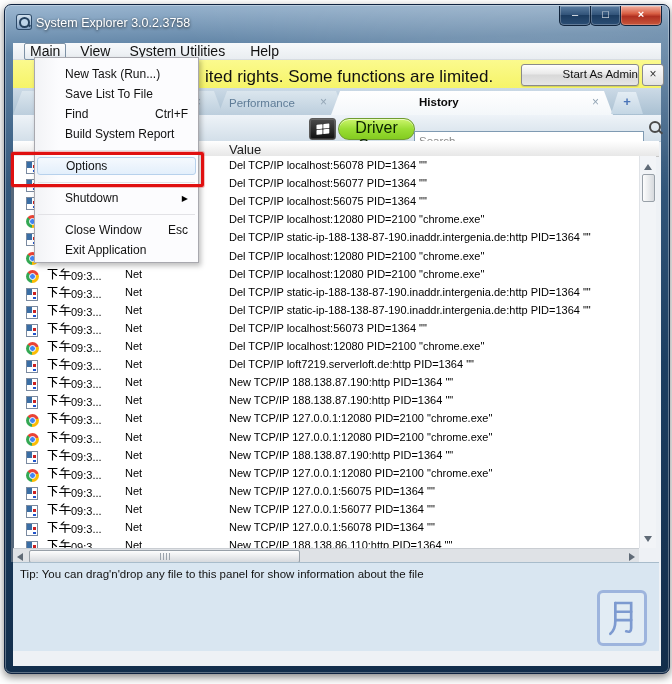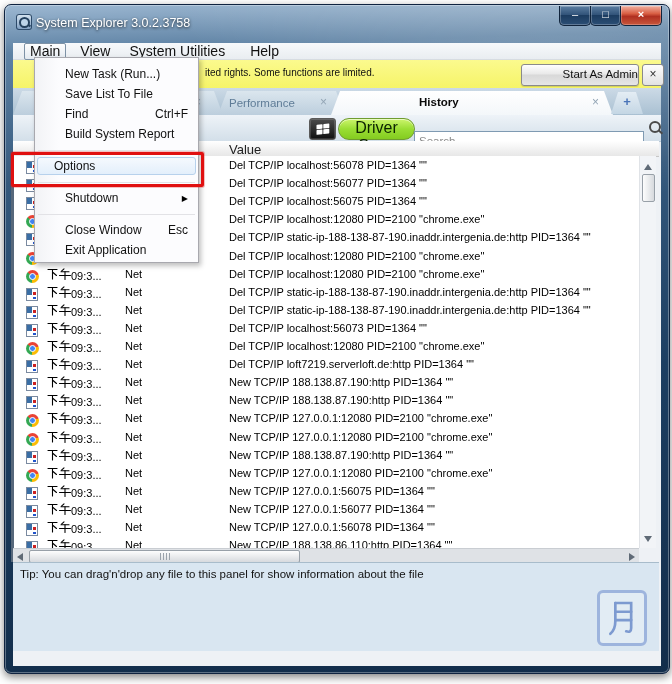--- a/index.html
+++ b/index.html
@@ -32,21 +32,21 @@
   
   .menubar{left:8px;top:38px;width:648px;height:17px;display:flex;align-items:center;gap:9px;
     padding-left:11px;box-sizing:border-box;background:linear-gradient(#f7f9fb,#e9edf1);
     border-bottom:1px solid #d7dce1;font-size:14px;color:#111;}
   .mb-item{padding:0 5px;line-height:15px;white-space:nowrap;}
   .mb-active{border:1px solid #7e92a6;border-radius:2px;background:linear-gradient(#fefefe,#e4eaf0);}
   .mb-help{margin-left:6px;}
   
   .infobar{left:8px;top:55px;width:648px;height:28px;background:linear-gradient(#fbfa8e,#f6f468);
     border-bottom:1px solid #d6cf4a;}
-  .info-text{left:192px;top:7px;font-size:10px;color:#111;white-space:nowrap;}
+  .info-text{left:192px;top:7px;font-size:17px;color:#111;white-space:nowrap;}
   .admin-btn{left:508px;top:4px;width:116px;height:20px;font-size:11.5px;color:#111;
     border:1px solid #8a8a8a;border-radius:3px;text-align:right;line-height:18px;
     background:linear-gradient(#fefefe,#e9e9e9 45%,#d8d8d8 50%,#e6e6e6);box-shadow:0 1px 1px rgba(0,0,0,.15);}
   .info-x{left:629px;top:4px;width:20px;height:20px;border:1px solid #8a8a8a;border-radius:3px;
     background:linear-gradient(#fdfdfd,#e2e2e2);text-align:center;line-height:18px;font-size:12px;color:#333;}
   
   .tabbar{left:8px;top:83px;width:648px;height:27px;
     background:linear-gradient(#ccdae6,#a9c0d2);border-bottom:1px solid #8ba2b6;}
   .tab{top:3px;height:24px;clip-path:polygon(9px 0,calc(100% - 9px) 0,100% 100%,0 100%);
     background:linear-gradient(#dbe6ee,#bccedd);filter:drop-shadow(0 0 1px #8aa0b4);}
@@ -131,21 +131,21 @@
     box-shadow:2px 3px 5px rgba(0,0,0,.25);z-index:50;box-sizing:border-box;padding-top:6px;margin-left:8px;}
   .menu-popup::before{content:'';position:absolute;left:0;top:0;bottom:0;width:24px;
     background:linear-gradient(90deg,#f2f3f6,#fcfcfe);}
   .menu-item{position:relative;height:20px;display:flex;align-items:center;
     padding:0 10px 0 30px;font-size:12px;color:#111;white-space:nowrap;}
   .mi-extra{margin-left:auto;font-size:12px;color:#111;}
   .mi-extra.arrow{font-size:8px;color:#000;}
   .menu-sep{position:relative;height:12px;}
   .menu-sep::after{content:'';position:absolute;left:3px;right:3px;top:50%;height:1px;background:#e2e2e6;}
   .menu-item.hl{background:linear-gradient(#f5f9fe,#e3effb);border:1px solid #b7d1ec;border-radius:3px;
-    margin:1px 2px;height:16px;padding:0 8px 0 16px;}
+    margin:1px 2px;height:16px;padding:0 8px 0 28px;}
   .red-annotation{left:6px;top:147px;width:187px;height:29px;border:3px solid #e01010;border-radius:2px;
     z-index:70;box-shadow:0 0 0 1px rgba(224,16,16,.25);}
 </style>
 </head>
 <body>
 
 <div class="abs window">
 
   <div class="abs app-icon"></div>
   <div class="abs win-title">System Explorer 3.0.2.3758</div>

